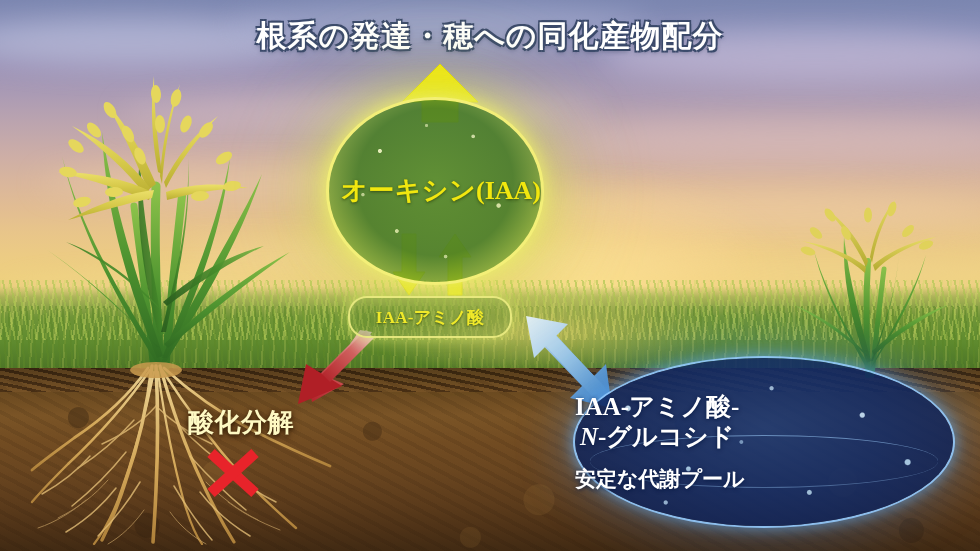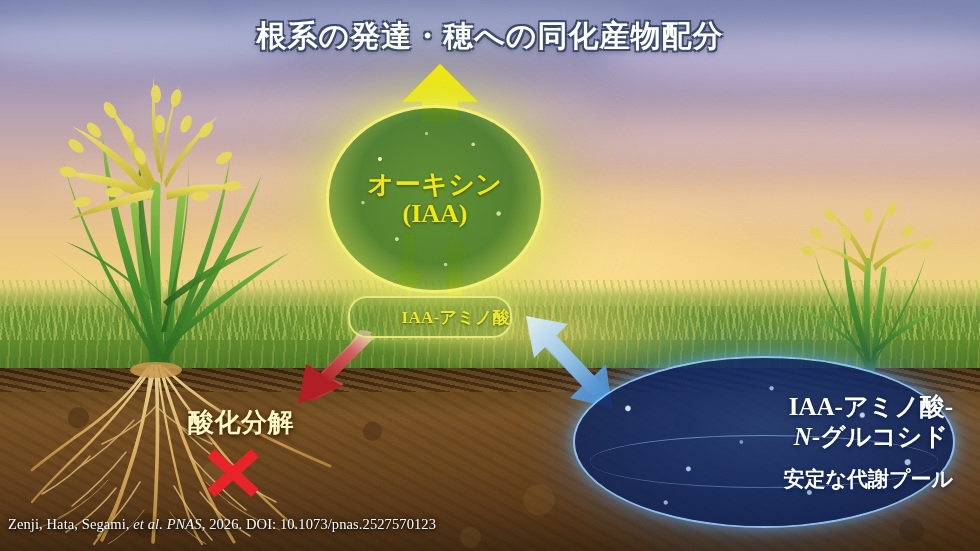--- a/index.html
+++ b/index.html
@@ -131,33 +131,32 @@
   
   .plant-left { position:absolute; left:10px; top:6px; width:290px; height:372px; }
   .plant-right { position:absolute; left:780px; top:175px; width:180px; height:205px; }
 
   
   .roots { position:absolute; left:30px; top:360px; width:330px; height:185px; }
 
   
   .auxin {
     position: absolute;
-    left: 329px; top: 108px; width: 212px; height: 182px;
+    left: 329px; top: 100px; width: 212px; height: 182px;
     border-radius: 50%;
     background:
       radial-gradient(ellipse at 50% 45%, rgba(86,140,44,.92) 0%, rgba(70,124,38,.90) 52%, rgba(120,170,40,.72) 78%, rgba(198,226,70,.30) 93%, rgba(220,240,90,0) 100%);
     box-shadow:
       0 0 0 3px rgba(244,240,120,.92),
       0 0 16px 5px rgba(238,238,110,.80),
       0 0 42px 18px rgba(214,230,80,.42),
       0 0 84px 38px rgba(190,216,70,.20);
     display: flex;
-    flex-direction: column;
     align-items: center;
-    justify-content: center;
+    justify-content: flex-end;
   }
   .auxin-spark {
     position:absolute; left:0; top:0; right:0; bottom:0; border-radius:50%;
     background:
       radial-gradient(circle at 24% 28%, rgba(255,255,210,.85) 0 1.6px, rgba(0,0,0,0) 2.4px),
       radial-gradient(circle at 68% 20%, rgba(255,255,210,.7) 0 1.4px, rgba(0,0,0,0) 2.2px),
       radial-gradient(circle at 80% 58%, rgba(255,255,200,.75) 0 1.8px, rgba(0,0,0,0) 2.6px),
       radial-gradient(circle at 32% 72%, rgba(255,255,200,.7) 0 1.5px, rgba(0,0,0,0) 2.3px),
       radial-gradient(circle at 55% 86%, rgba(255,255,210,.6) 0 1.4px, rgba(0,0,0,0) 2.2px),
       radial-gradient(circle at 16% 52%, rgba(255,255,205,.6) 0 1.3px, rgba(0,0,0,0) 2.1px),
@@ -185,40 +184,40 @@
   }
 
   
   .capsule {
     position:absolute;
     left: 348px; top: 296px; width: 160px; height: 38px;
     border: 2.5px solid rgba(238,238,130,.92);
     border-radius: 19px;
     background: rgba(105,140,52,.34);
     box-shadow: 0 0 12px 3px rgba(226,232,110,.45), inset 0 0 14px rgba(220,232,120,.25);
-    display:flex; align-items:center; justify-content:flex-end;
+    display:flex; align-items:center; justify-content:center;
     color:#f0e92a;
     font-size:17px;
     font-weight:600;
     letter-spacing:.3px;
     text-shadow: 0 1px 2px rgba(40,60,10,.7);
   }
 
   
   .pool {
     position:absolute;
     left: 575px; top: 358px; width: 378px; height: 168px;
     border-radius: 50%;
     background:
       radial-gradient(ellipse at 50% 42%, rgba(26,58,122,.86) 0%, rgba(18,44,104,.88) 46%, rgba(14,36,92,.86) 74%, rgba(40,92,168,.55) 92%, rgba(90,160,230,.18) 100%);
     box-shadow:
       0 0 0 2px rgba(150,205,255,.85),
       0 0 14px 4px rgba(100,175,245,.55),
       0 0 44px 18px rgba(60,130,220,.28);
-    display:flex; flex-direction:column; align-items:flex-end; justify-content:center;
+    display:flex; flex-direction:column; align-items:flex-start; justify-content:center;
   }
   .pool-spark {
     position:absolute; left:0; top:0; right:0; bottom:0; border-radius:50%;
     background:
       radial-gradient(circle at 14% 30%, rgba(215,240,255,.95) 0 2.2px, rgba(0,0,0,0) 3.4px),
       radial-gradient(circle at 30% 66%, rgba(200,235,255,.8) 0 1.8px, rgba(0,0,0,0) 3px),
       radial-gradient(circle at 52% 18%, rgba(210,238,255,.7) 0 1.6px, rgba(0,0,0,0) 2.6px),
       radial-gradient(circle at 76% 34%, rgba(215,240,255,.85) 0 2px, rgba(0,0,0,0) 3.2px),
       radial-gradient(circle at 88% 62%, rgba(200,235,255,.8) 0 2.4px, rgba(0,0,0,0) 3.6px),
       radial-gradient(circle at 62% 80%, rgba(205,238,255,.75) 0 1.9px, rgba(0,0,0,0) 3px),
@@ -545,17 +544,14 @@
 
   <div class="degrade-label">酸化分解</div>
 
   <svg class="x-mark" viewBox="0 0 56 50">
     <g stroke="#e8232a" stroke-width="11" stroke-linecap="butt">
       <line x1="6" y1="5" x2="50" y2="45"></line>
       <line x1="50" y1="5" x2="6" y2="45"></line>
     </g>
   </svg>
 
-  <div class="citation">
-    <span>Zenji, Hata, Segami, </span><i>et al. PNAS</i><span>, 2026. DOI: 10.1073/pnas.2527570123</span>
-  </div>
 
 </div>
 
 </body></html>

